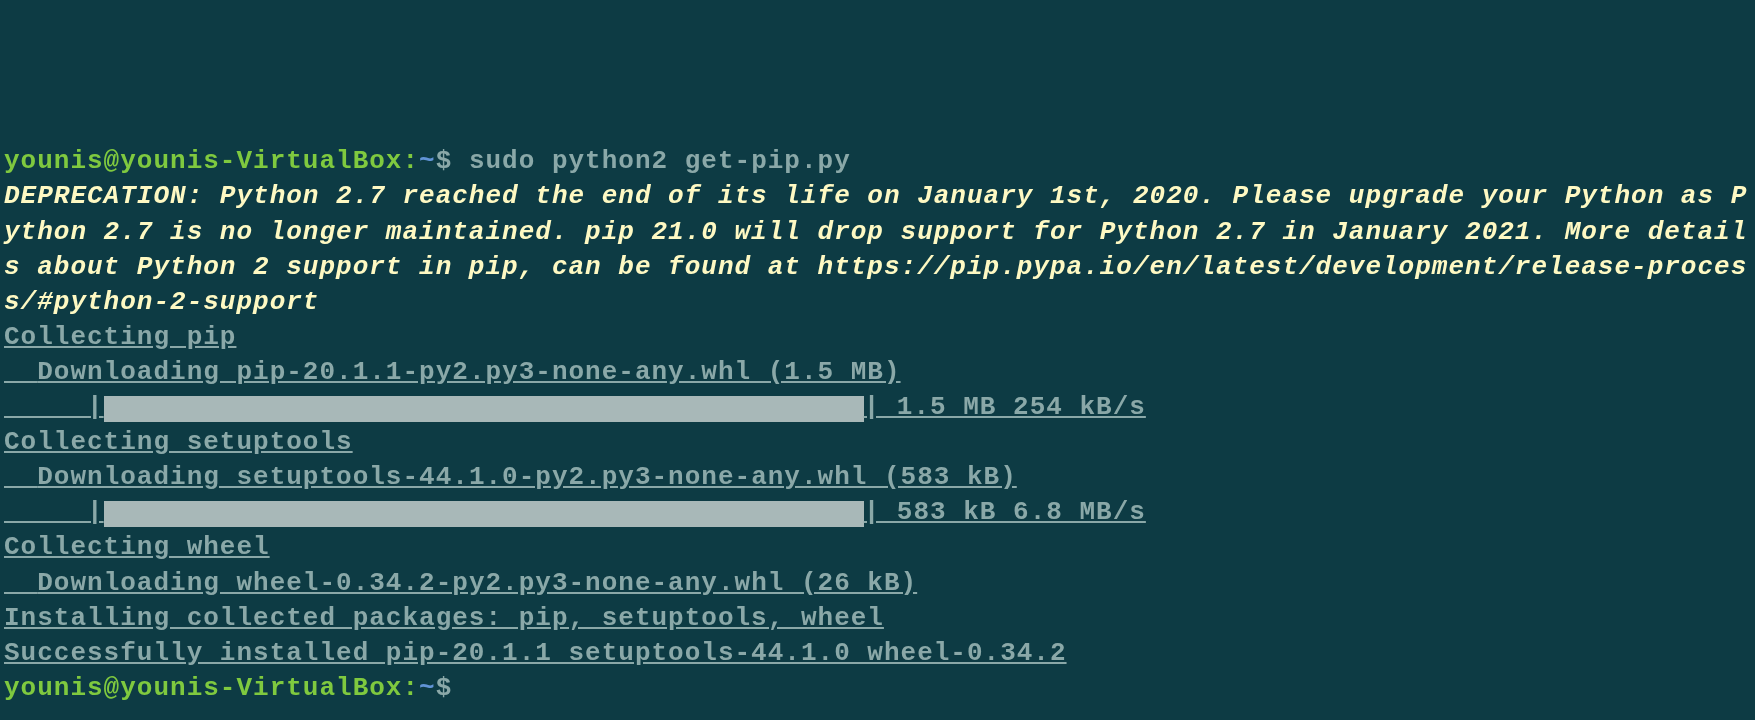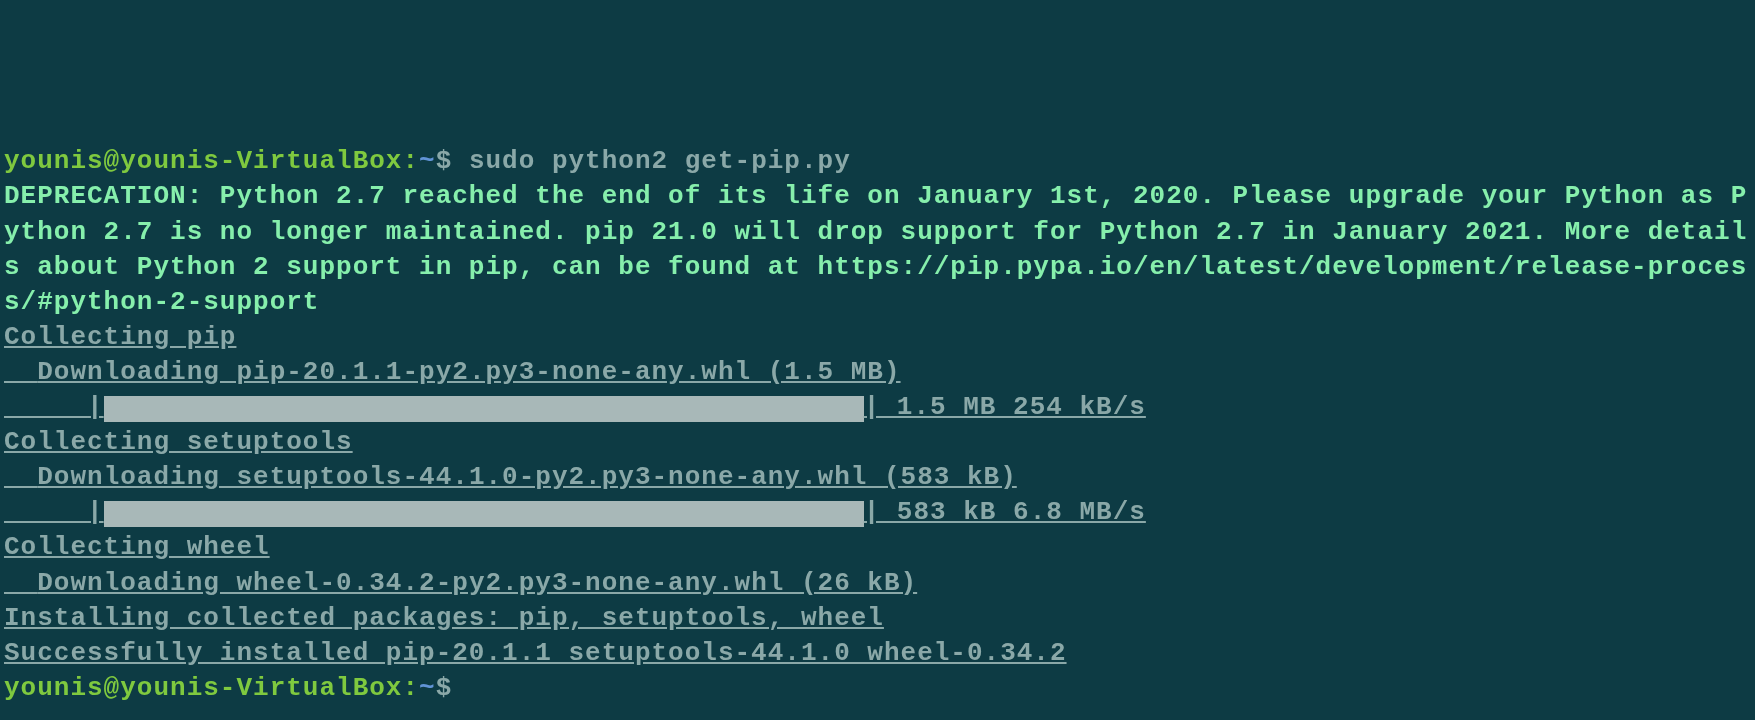--- a/index.html
+++ b/index.html
@@ -28,21 +28,22 @@
     .prompt-path {
       color: #6194d6;
     }
     .prompt-dollar {
       color: #8aa8a8;
     }
     .command {
       color: #8aa8a8;
     }
     .deprecation {
-      color: #86efac;
+      color: #fef9c3;
+      font-style: italic;
     }
     .output {
       color: #8aa8a8;
       text-decoration: underline;
     }
     .bar {
       display: inline-block;
       background-color: #a8b8b8;
       height: 1em;
       vertical-align: text-bottom;

